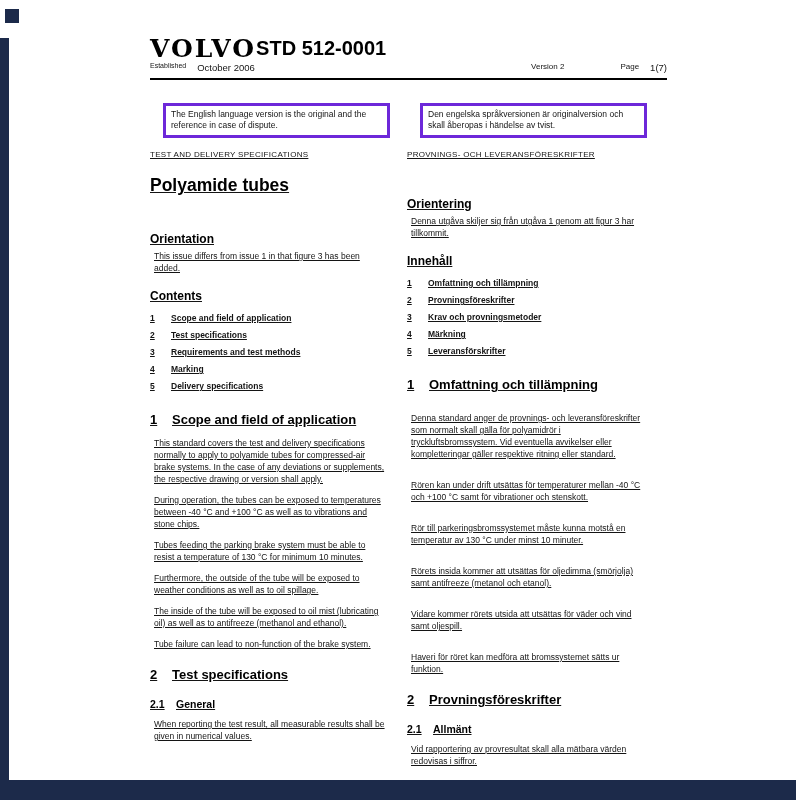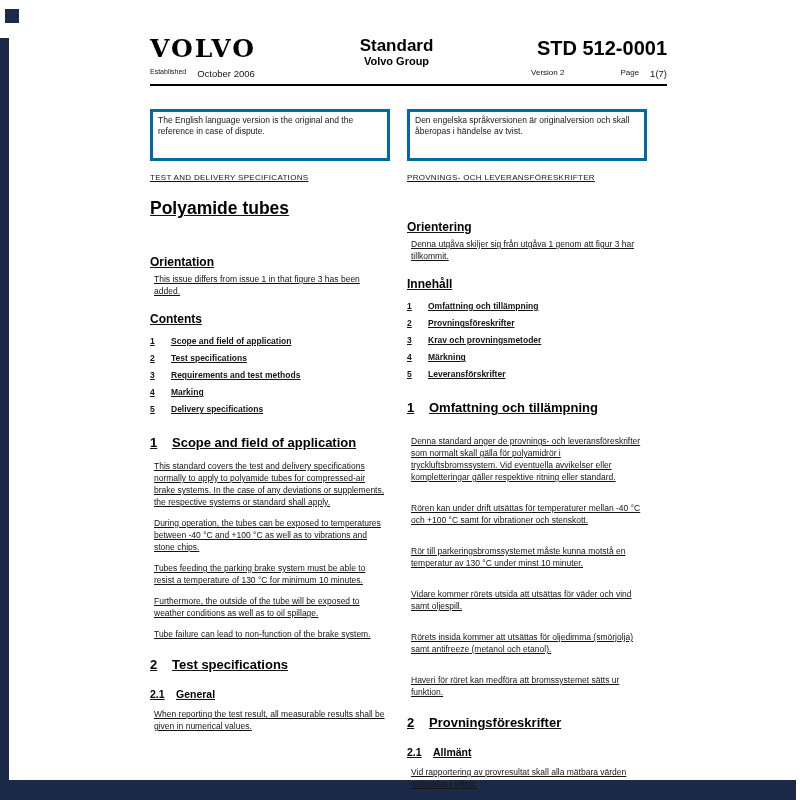--- a/index.html
+++ b/index.html
@@ -34,22 +34,22 @@
   .meta-spacer { flex:1; }
   .version-text { font-size:8px; }
   .page-label { font-size:8px; margin-left:56px; }
   .page-value { font-size:9.5px; margin-left:11px; }
 
   .rule { border:none; border-top:2px solid #000; margin:5px 0 0 0; }
 
   
   .notices { display:grid; grid-template-columns:240px 240px; column-gap:17px; margin-top:23px; }
   .notice-box {
-    border:3px solid #0369a1; padding:3px 5px 21px 5px;
-    font-size:8.5px; line-height:11px; min-height:22px;
+    border:3px solid #6d28d9; padding:3px 5px 4px 5px;
+    font-size:8.5px; line-height:11px; min-height:22px;margin-left:13px;
   }
 
   
   .columns { display:grid; grid-template-columns:240px 240px; column-gap:17px; margin-top:12px;text-decoration:underline; }
   .col { min-width:0; }
 
   .kicker { font-size:8px; letter-spacing:0.3px; line-height:10px; }
   .doc-title { font-size:17.5px; font-weight:bold; line-height:20px; margin-top:15px; color:#000; }
 
   .h2 { font-size:12px; font-weight:bold; line-height:14px; color:#000; }
@@ -77,24 +77,20 @@
 <body>
 
 <div class="frame frame-square"></div>
 <div class="frame frame-left"></div>
 <div class="frame frame-bottom"></div>
 
 <div class="page">
 
   <div class="masthead">
     <div class="logo">VOLVO</div>
-    <div class="mast-center">
-      <div class="doc-type">Standard</div>
-      <div class="org">Volvo Group</div>
-    </div>
     <div class="doc-number">STD 512-0001</div>
   </div>
 
   <div class="meta-row">
     <span class="established-label">Established</span>
     <span class="established-value">October 2006</span>
     <span class="meta-spacer"></span>
     <span class="version-text">Version 2</span>
     <span class="page-label">Page</span>
     <span class="page-value">1(7)</span>
@@ -137,24 +133,25 @@
         <div class="toc-row">
             <span class="toc-num">5</span>
             <span>Delivery specifications</span>
           </div>
       </div>
 
       <div class="sec-h">
         <span class="sec-num">1</span>
         <span>Scope and field of application</span>
       </div>
-      <p class="body para">This standard covers the test and delivery specifications normally to apply to polyamide tubes for compressed-air brake systems. In the case of any deviations or supplements, the respective systems or standard shall apply.</p>
+      <p class="body para">This standard covers the test and delivery specifications normally to apply to polyamide tubes for compressed-air brake systems. In the case of any deviations or supplements, the respective drawing or version shall apply.</p>
       <p class="body para">During operation, the tubes can be exposed to temperatures between -40 °C and +100 °C as well as to vibrations and stone chips.</p>
       <p class="body para">Tubes feeding the parking brake system must be able to resist a temperature of 130 °C for minimum 10 minutes.</p>
       <p class="body para">Furthermore, the outside of the tube will be exposed to weather conditions as well as to oil spillage.</p>
+      <p class="body para">The inside of the tube will be exposed to oil mist (lubricating oil) as well as to antifreeze (methanol and ethanol).</p>
       <p class="body para">Tube failure can lead to non-function of the brake system.</p>
 
       <div class="sec-h">
         <span class="sec-num">2</span>
         <span>Test specifications</span>
       </div>
       <div class="h3">
         <span class="h3-num">2.1</span>
         <span>General</span>
       </div>
@@ -191,22 +188,22 @@
           </div>
       </div>
 
       <div class="sec-h">
         <span class="sec-num">1</span>
         <span>Omfattning och tillämpning</span>
       </div>
       <p class="body para">Denna standard anger de provnings- och leveransföreskrifter som normalt skall gälla för polyamidrör i tryckluftsbromssystem. Vid eventuella avvikelser eller kompletteringar gäller respektive ritning eller standard.</p>
       <p class="body para">Rören kan under drift utsättas för temperaturer mellan -40 °C och +100 °C samt för vibrationer och stenskott.</p>
       <p class="body para">Rör till parkeringsbromssystemet måste kunna motstå en temperatur av 130 °C under minst 10 minuter.</p>
+      <p class="body para">Rörets insida kommer att utsättas för oljedimma (smörjolja) samt antifreeze (metanol och etanol).</p>
       <p class="body para">Vidare kommer rörets utsida att utsättas för väder och vind samt oljespill.</p>
-      <p class="body para">Rörets insida kommer att utsättas för oljedimma (smörjolja) samt antifreeze (metanol och etanol).</p>
       <p class="body para">Haveri för röret kan medföra att bromssystemet sätts ur funktion.</p>
 
       <div class="sec-h">
         <span class="sec-num">2</span>
         <span>Provningsföreskrifter</span>
       </div>
       <div class="h3">
         <span class="h3-num">2.1</span>
         <span>Allmänt</span>
       </div>

